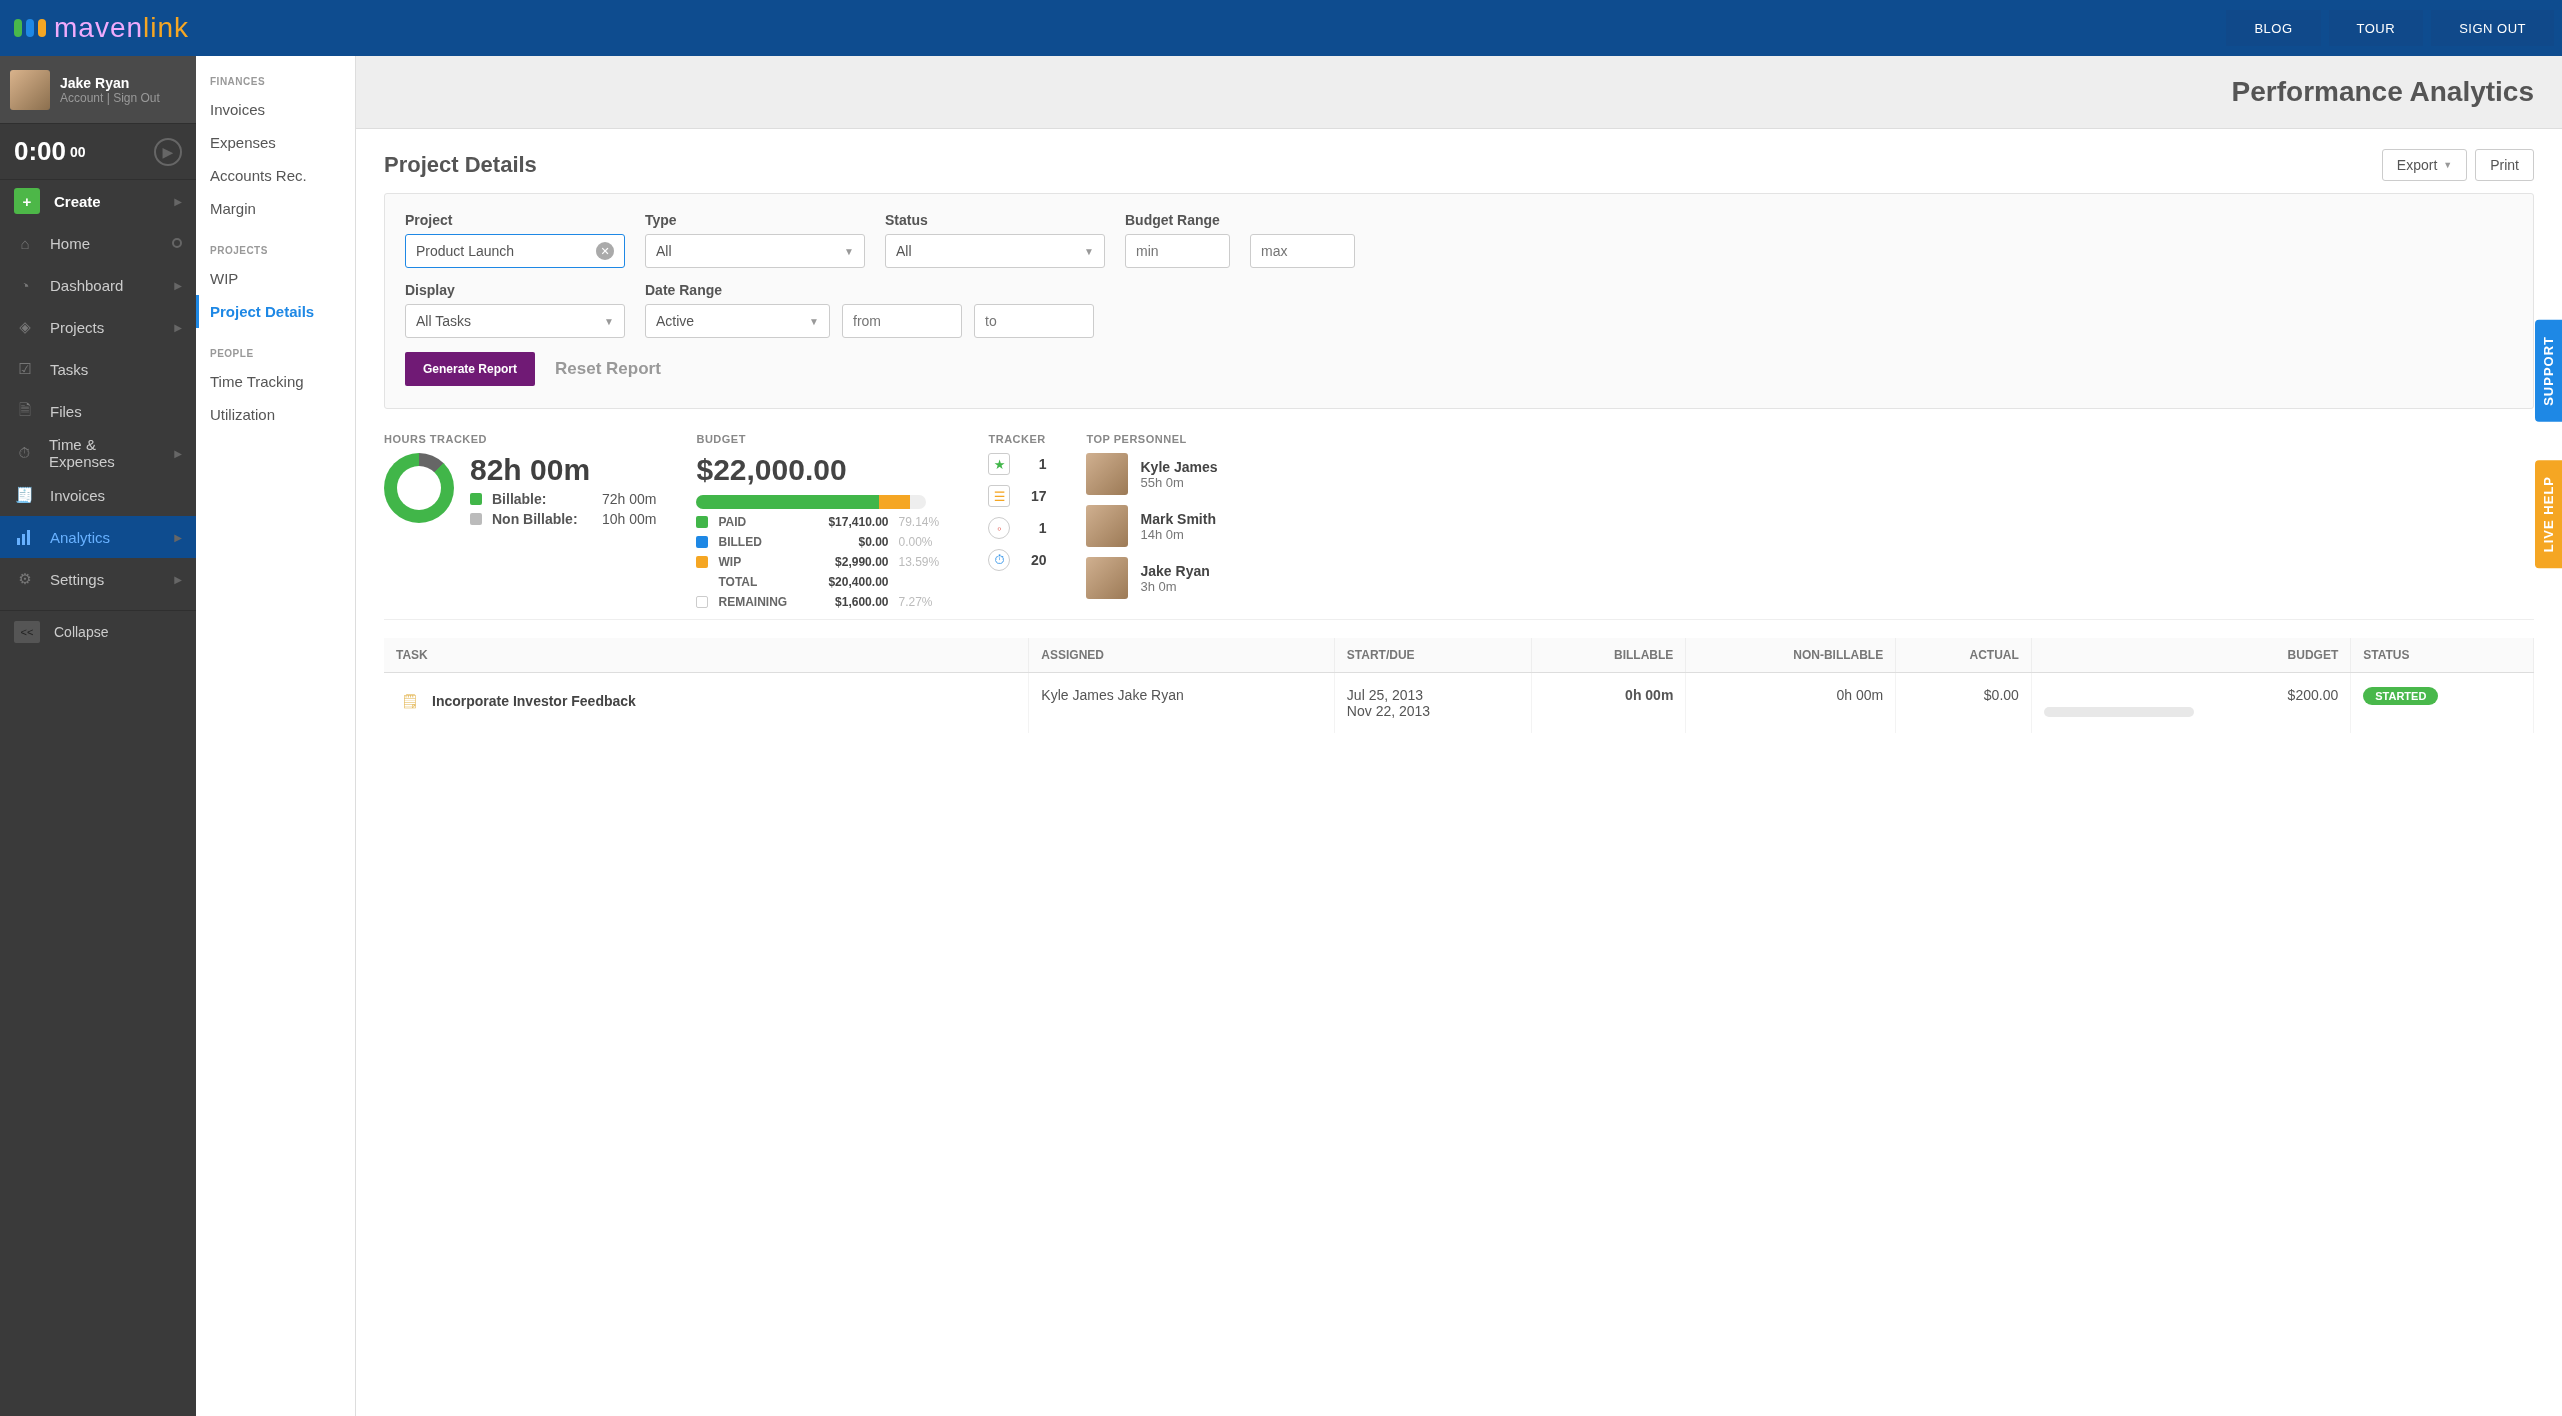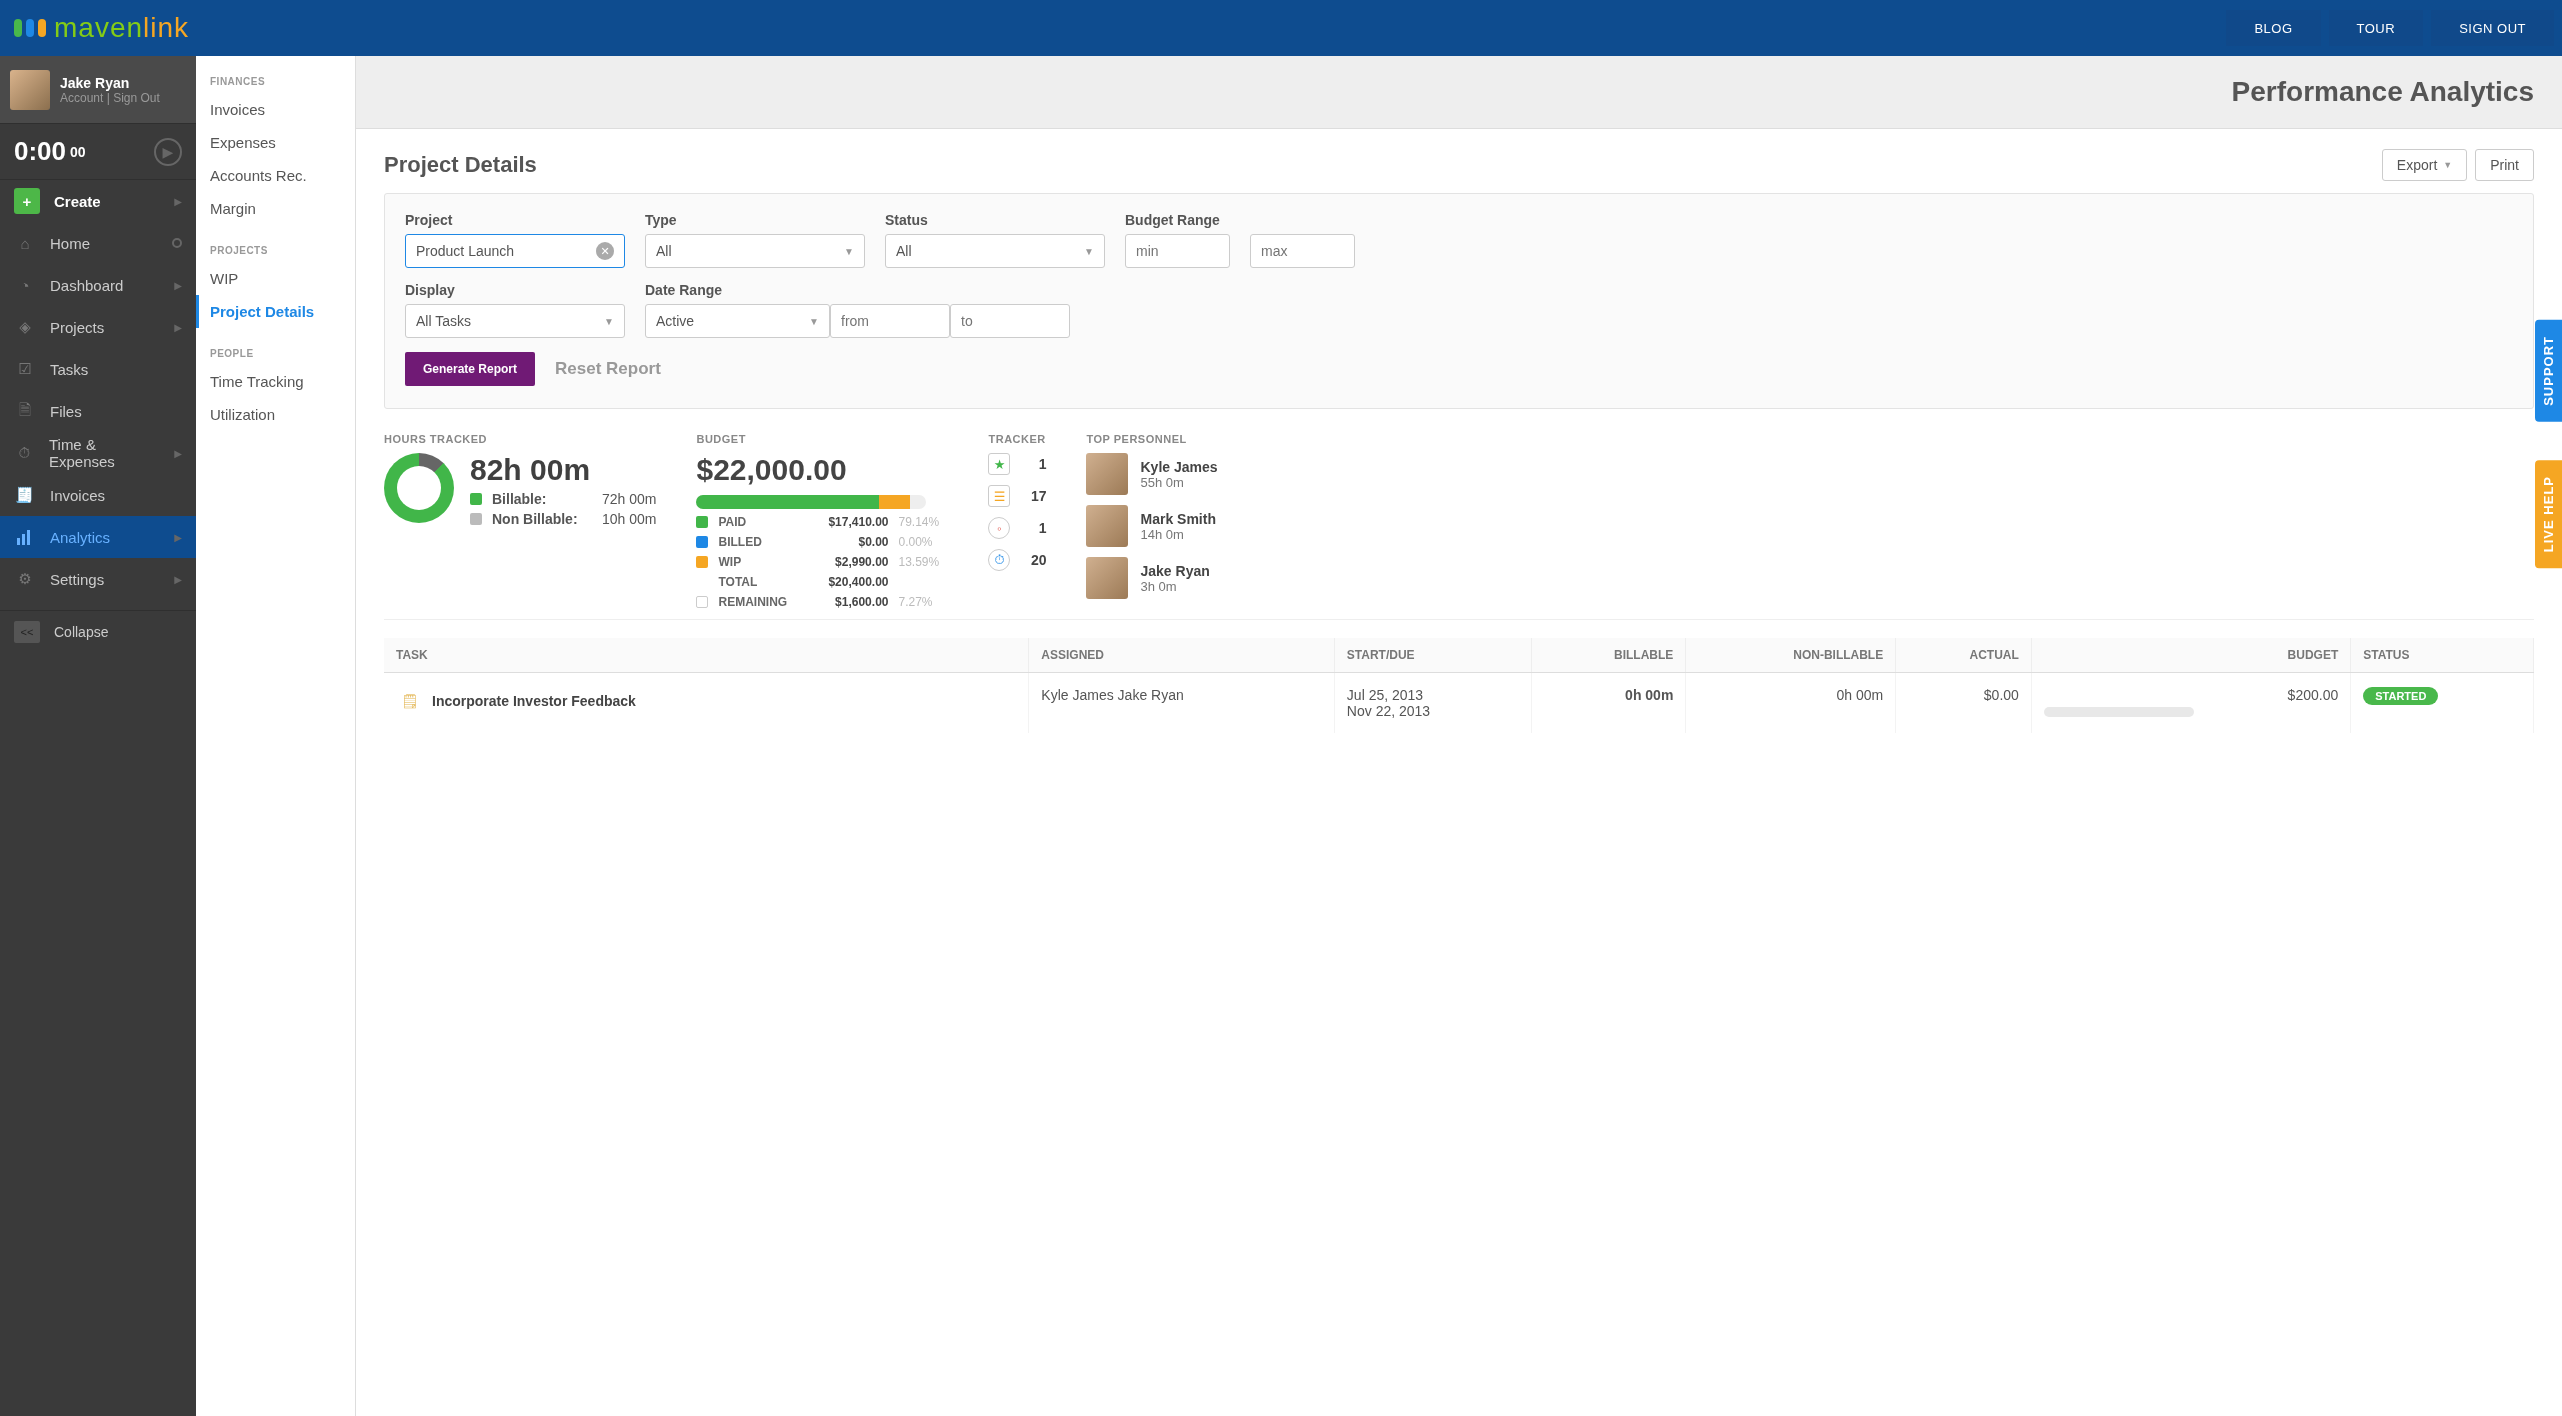--- a/index.html
+++ b/index.html
@@ -111,21 +111,21 @@
 </head>
 <body>
 
 <div id="topbar">
   <div id="logo">
     <span class="dots">
       <span class="dot" style="background:#49b84b"></span>
       <span class="dot" style="background:#1e88e5"></span>
       <span class="dot" style="background:#f5a623"></span>
     </span>
-    <span class="txt"><span style="color:#84cc16">maven</span><span style="color:#f5a623">link</span></span>
+    <span class="txt"><span style="color:#f0abfc">maven</span><span style="color:#f5a623">link</span></span>
   </div>
   <div class="spacer"></div>
   <button class="topbtn">BLOG</button>
   <button class="topbtn">TOUR</button>
   <button class="topbtn">SIGN OUT</button>
 </div>
 
 <div id="layout">
 
   <div id="darknav">
@@ -268,21 +268,21 @@
         <div class="frow">
           <div class="fcol" style="width:220px">
             <span class="flabel">Display</span>
             <div class="finput sel">
                 <span>All Tasks</span>
                 <span class="car">▼</span>
               </div>
           </div>
           <div class="fcol">
             <span class="flabel">Date Range</span>
-            <div style="display:flex;">
+            <div style="display:flex;gap:12px">
               <div class="finput sel" style="width:185px">
                   <span>Active</span>
                   <span class="car">▼</span>
                 </div>
               <div class="finput" style="width:120px">
                   <input class="raw" placeholder="from" style="">
                 </div>
               <div class="finput" style="width:120px">
                   <input class="raw" placeholder="to" style="">
                 </div>

